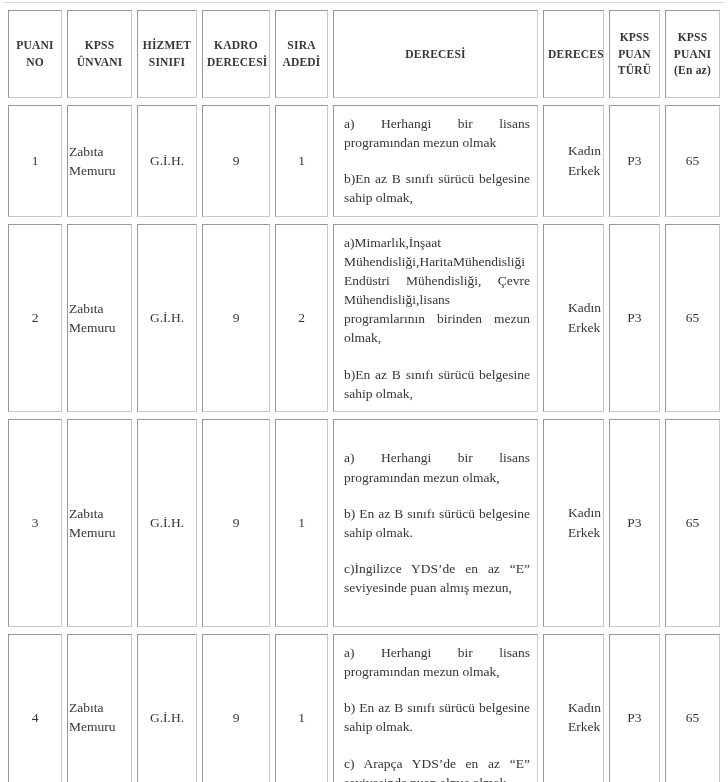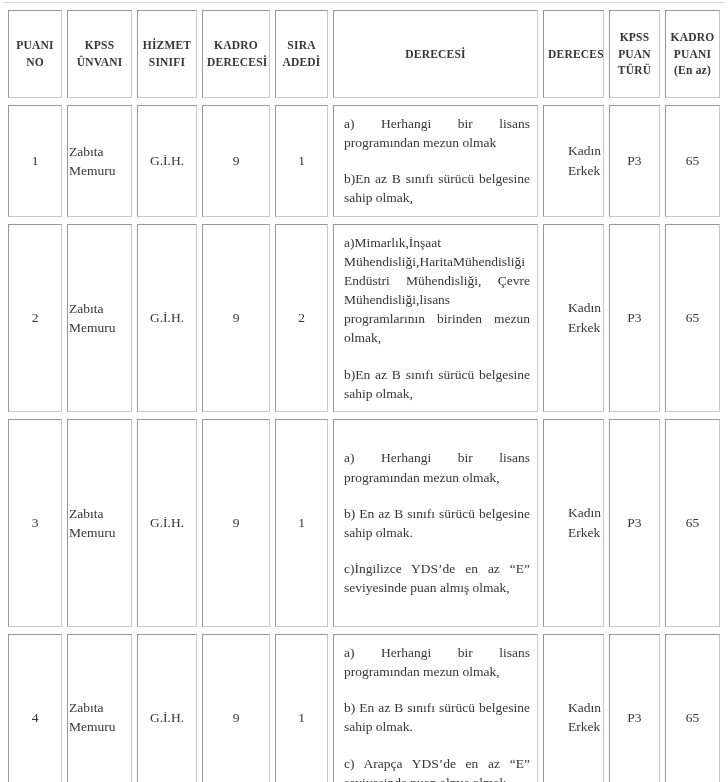--- a/index.html
+++ b/index.html
@@ -80,21 +80,21 @@
     <thead>
       <tr>
           <th>PUANI NO</th>
           <th>KPSS ÜNVANI</th>
           <th>HİZMET SINIFI</th>
           <th>KADRO DERECESİ</th>
           <th>SIRA ADEDİ</th>
           <th>DERECESİ</th>
           <th>DERECESİ</th>
           <th>KPSS PUAN TÜRÜ</th>
-          <th>KADRO PUANI (En az)</th>
+          <th>KPSS PUANI (En az)</th>
         </tr>
     </thead>
     <tbody>
         <tr class="r0">
           <td class="c-center">1</td>
           <td class="c-unvan">Zabıta Memuru</td>
           <td class="c-center">G.İ.H.</td>
           <td class="c-center">9</td>
           <td class="c-center">1</td>
           <td class="c-nitelik">
@@ -123,21 +123,21 @@
         </tr>
         <tr class="r2">
           <td class="c-center">3</td>
           <td class="c-unvan">Zabıta Memuru</td>
           <td class="c-center">G.İ.H.</td>
           <td class="c-center">9</td>
           <td class="c-center">1</td>
           <td class="c-nitelik">
             <p>a) Herhangi bir lisans programından mezun olmak,</p>
             <p>b) En az B sınıfı sürücü belgesine sahip olmak.</p>
-            <p>c)İngilizce YDS’de en az “E” seviyesinde puan almış olmak,</p>
+            <p>c)İngilizce YDS’de en az “E” seviyesinde puan almış mezun,</p>
           </td>
           <td class="c-cins">Kadın
 Erkek</td>
           <td class="c-center">P3</td>
           <td class="c-center">65</td>
         </tr>
         <tr class="r3">
           <td class="c-center">4</td>
           <td class="c-unvan">Zabıta Memuru</td>
           <td class="c-center">G.İ.H.</td>

